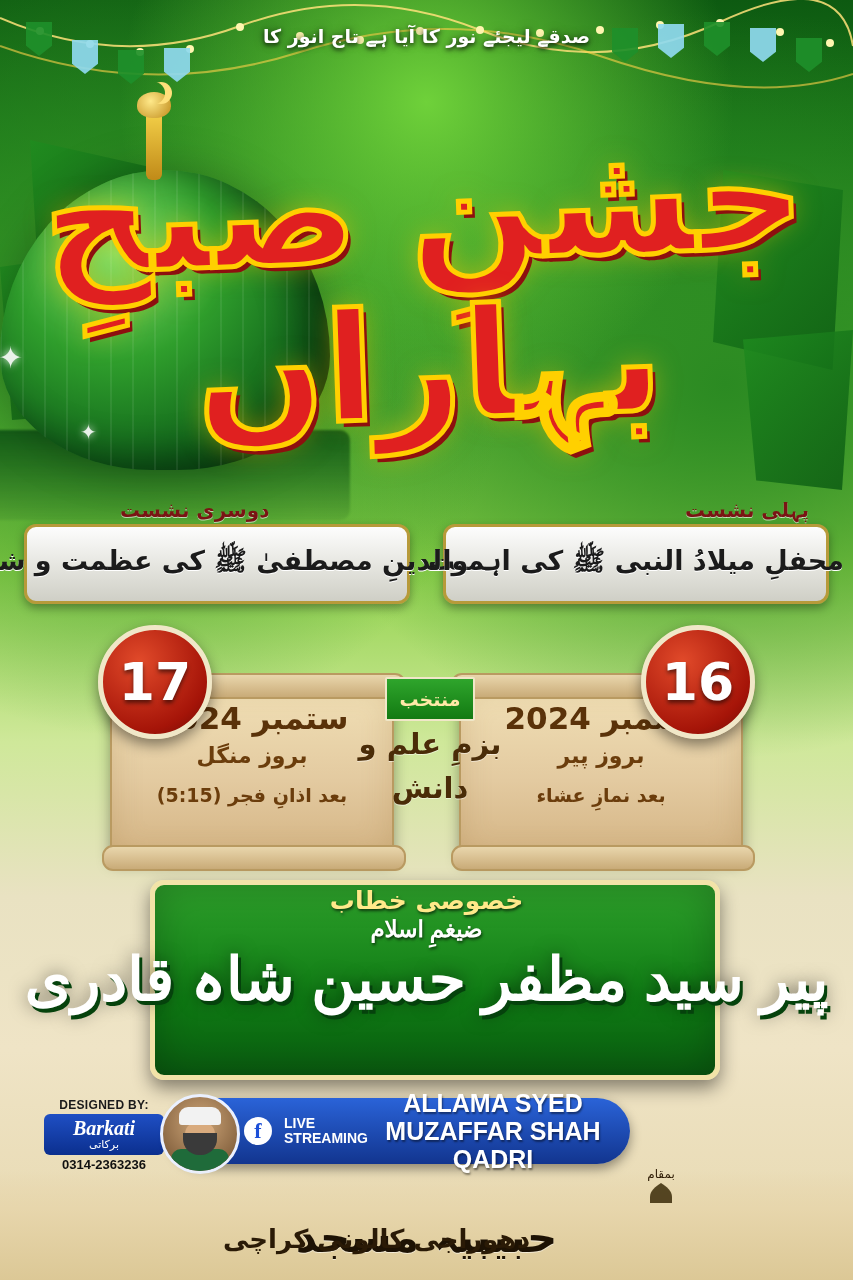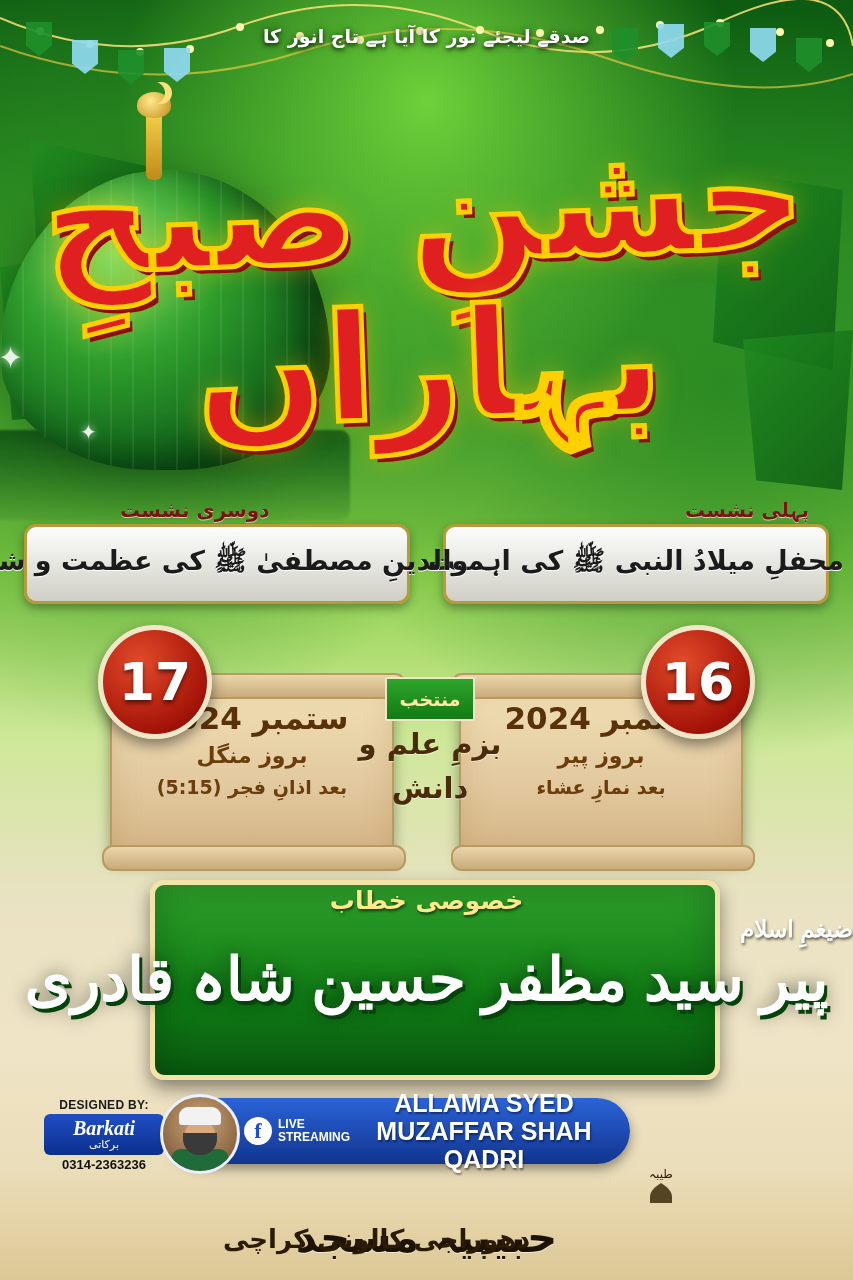--- a/index.html
+++ b/index.html
@@ -113,21 +113,21 @@
   .scroll:before{top:-14px;}
   .scroll:after{bottom:-14px;}
   .scroll.right{right:110px;}
   .scroll.left{left:110px;}
   .scroll-text{
     position:absolute;inset:14px;direction:rtl;text-align:center;
     font-family:"DejaVu Sans", sans-serif;color:#4a2c08;
   }
   .scroll-date{font-size:31px;font-weight:bold;line-height:1.15;color:#5a3209;}
   .scroll-day{font-size:22px;font-weight:bold;margin-top:6px;color:#6b3d0c;}
-  .scroll-time{font-size:19px;font-weight:bold;margin-top:8px;color:#6b3d0c;}
+  .scroll-time{font-size:19px;font-weight:bold;margin-top:16px;color:#6b3d0c;}
   .badge{
     position:absolute;top:0px;width:104px;height:104px;border-radius:50%;
     background:radial-gradient(circle at 35% 30%,#e14a2a,#a51408 70%,#6d0b04);
     border:5px solid #f0e7c8;box-shadow:0 6px 14px rgba(0,0,0,.45);
     display:flex;align-items:center;justify-content:center;
     color:#ffffff;font-family:"DejaVu Sans", sans-serif;font-size:52px;font-weight:bold;
     text-shadow:0 3px 4px rgba(0,0,0,.55);
   }
   .badge.right{right:98px;}
   .badge.left{left:98px;}
@@ -149,22 +149,22 @@
     background:linear-gradient(180deg,#2ea12b,#0f7a14 60%,#0a5d10);
     border:5px solid #f2e3a8;border-radius:14px;
     box-shadow:0 8px 18px rgba(0,0,0,.45), inset 0 0 40px rgba(0,0,0,.25);
   }
   .khitab{
     position:absolute;top:886px;left:0;width:853px;text-align:center;direction:rtl;
     font-family:"DejaVu Sans", sans-serif;font-size:25px;font-weight:bold;color:#ffe98a;
     text-shadow:1px 2px 3px rgba(0,0,0,.6);z-index:3;
   }
   .speaker-title{
-    position:absolute;top:916px;left:0;width:853px;direction:rtl;
-    font-family:Liberation Sans, sans-serif;font-size:23px;font-weight:bold;color:#ffffff;
+    position:absolute;top:916px;left:0;width:853px;text-align:center;direction:rtl;
+    font-family:Liberation Serif, serif;font-size:23px;font-weight:bold;color:#ffffff;
     text-shadow:1px 2px 3px rgba(0,0,0,.6);z-index:3;
   }
   .speaker-name{
     position:absolute;top:944px;left:0;width:853px;text-align:center;direction:rtl;
     font-family:Liberation Sans, sans-serif;font-size:60px;font-weight:bold;
     color:#ffffff;text-shadow:3px 4px 0 #05420c, 0 0 18px rgba(0,0,0,.5);z-index:3;
   }
 
   
   .designed{
@@ -193,21 +193,21 @@
   }
   .avatar .cap{position:absolute;left:16px;top:10px;width:42px;height:18px;background:#f2f2f2;border-radius:9px 9px 3px 3px;}
   .avatar .face{position:absolute;left:22px;top:24px;width:30px;height:26px;border-radius:50%;background:#d9ab7e;}
   .avatar .beard{position:absolute;left:20px;top:36px;width:34px;height:22px;border-radius:0 0 16px 16px;background:#3a3a3a;}
   .avatar .body{position:absolute;left:8px;top:52px;width:58px;height:26px;background:#1f6b3a;border-radius:10px 10px 0 0;}
   .fb{
     width:28px;height:28px;border-radius:50%;background:#fff;color:#1b4fd8;
     font-family:"Liberation Serif", serif;font-weight:bold;font-size:22px;
     display:flex;align-items:center;justify-content:center;margin-left:74px;
   }
-  .live-txt{margin-left:6px;color:#ffffff;font-size:12px;font-weight:bold;line-height:1.1;}
+  .live-txt{margin-left:12px;color:#ffffff;font-size:14px;font-weight:bold;line-height:1.1;}
   .live-name{
     flex:1;text-align:center;color:#ffffff;font-size:25px;font-weight:bold;line-height:1.12;
     text-shadow:1px 2px 2px rgba(0,0,0,.45);padding-right:12px;
   }
 
   
   .footer{
     position:absolute;left:0;bottom:0;width:853px;height:110px;
     background:linear-gradient(180deg,rgba(236,221,184,0) 0%,#e7d6ac 35%,#dcc896 100%);
   }
@@ -348,21 +348,21 @@
       <div>STREAMING</div>
     </div>
     <div class="live-name">
       <div>ALLAMA SYED</div>
       <div>MUZAFFAR SHAH QADRI</div>
     </div>
   </div>
 
   <div class="footer">
     <div class="footer-logo">
-      <div>طیبہ</div>
+      <div>بمقام</div>
       <svg width="30" height="24" viewBox="0 0 30 24">
         <path d="M15 2 C9 6 4 10 4 16 L4 22 L26 22 L26 16 C26 10 21 6 15 2 Z" fill="#3a2a08" opacity=".85"></path>
       </svg>
     </div>
     <div class="footer-name">حبیبیہ مسجد</div>
     <div class="footer-sub">دھوراجی کالونی کراچی</div>
   </div>
 
 </div>
 

